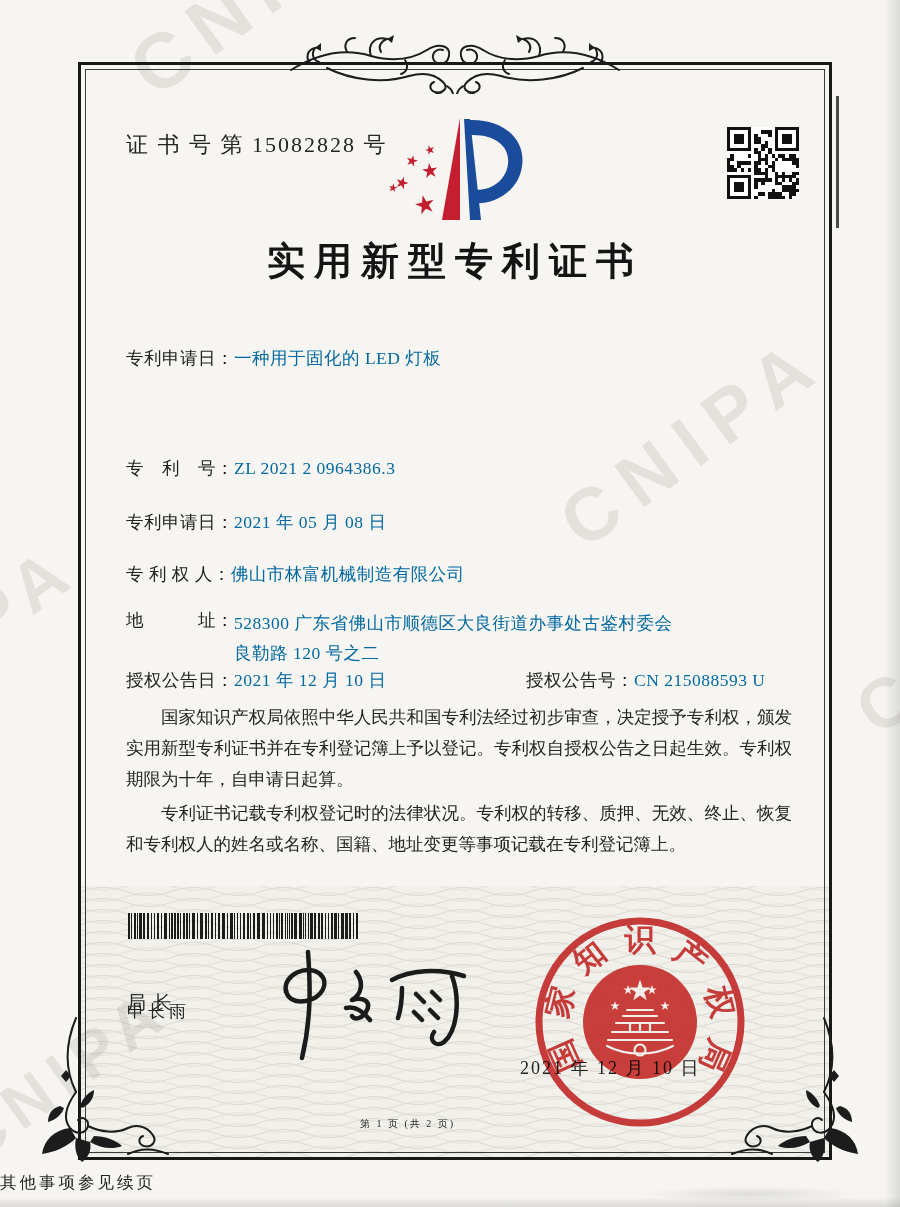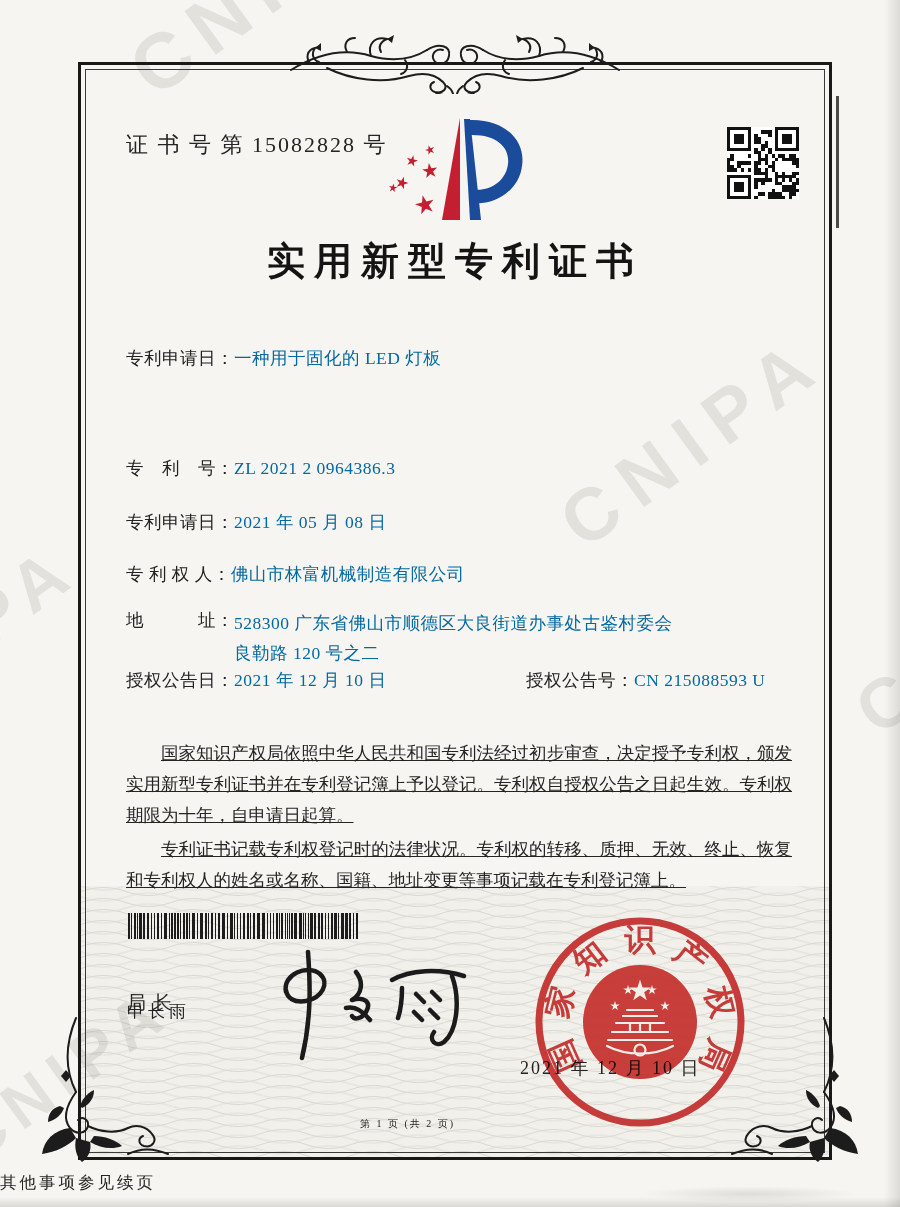--- a/index.html
+++ b/index.html
@@ -32,21 +32,21 @@
          font-size:38px;font-weight:700;letter-spacing:9px;color:#141414;}
   
   .field-row{position:absolute;left:126px;z-index:4;font-size:17.5px;letter-spacing:.5px;}
   .fr0{top:346px}.fr1{top:402px}.fr2{top:456px}.fr3{top:510px}.fr4{top:562px}.fr5{top:608px}.fr6{top:668px}
   .flabel{color:#222;}
   .fvalue{color:#0369a1;}
   .addr-val{display:inline-block;vertical-align:top;width:568px;line-height:30px;}
   .pair2{position:absolute;left:352px;top:0;white-space:nowrap;margin-left:48px;}
   .fr6{width:700px;}
   
-  .bodytext{position:absolute;left:126px;top:738px;width:666px;z-index:4;text-decoration:underline;}
+  .bodytext{position:absolute;left:126px;top:702px;width:666px;z-index:4;}
   .bodytext p{margin:0 0 3px 0;font-size:17.5px;line-height:31px;text-align:justify;text-indent:2em;}
   
   .barcode{position:absolute;left:128px;top:913px;z-index:4;}
   .director-title{position:absolute;left:127px;top:990px;z-index:4;font-size:19px;letter-spacing:7px;}
   .director-name{position:absolute;left:127px;top:1000px;z-index:4;font-size:17px;letter-spacing:4px;}
   .signature{position:absolute;left:252px;top:946px;z-index:4;}
   .seal{position:absolute;left:528px;top:910px;z-index:5;opacity:.93;}
   .seal-date{position:absolute;left:520px;top:1056px;z-index:6;font-size:18px;letter-spacing:2px;
              color:#262626;mix-blend-mode:multiply;white-space:nowrap;}
   .page-num{position:absolute;left:360px;top:1117px;z-index:4;font-size:10px;letter-spacing:2px;}

